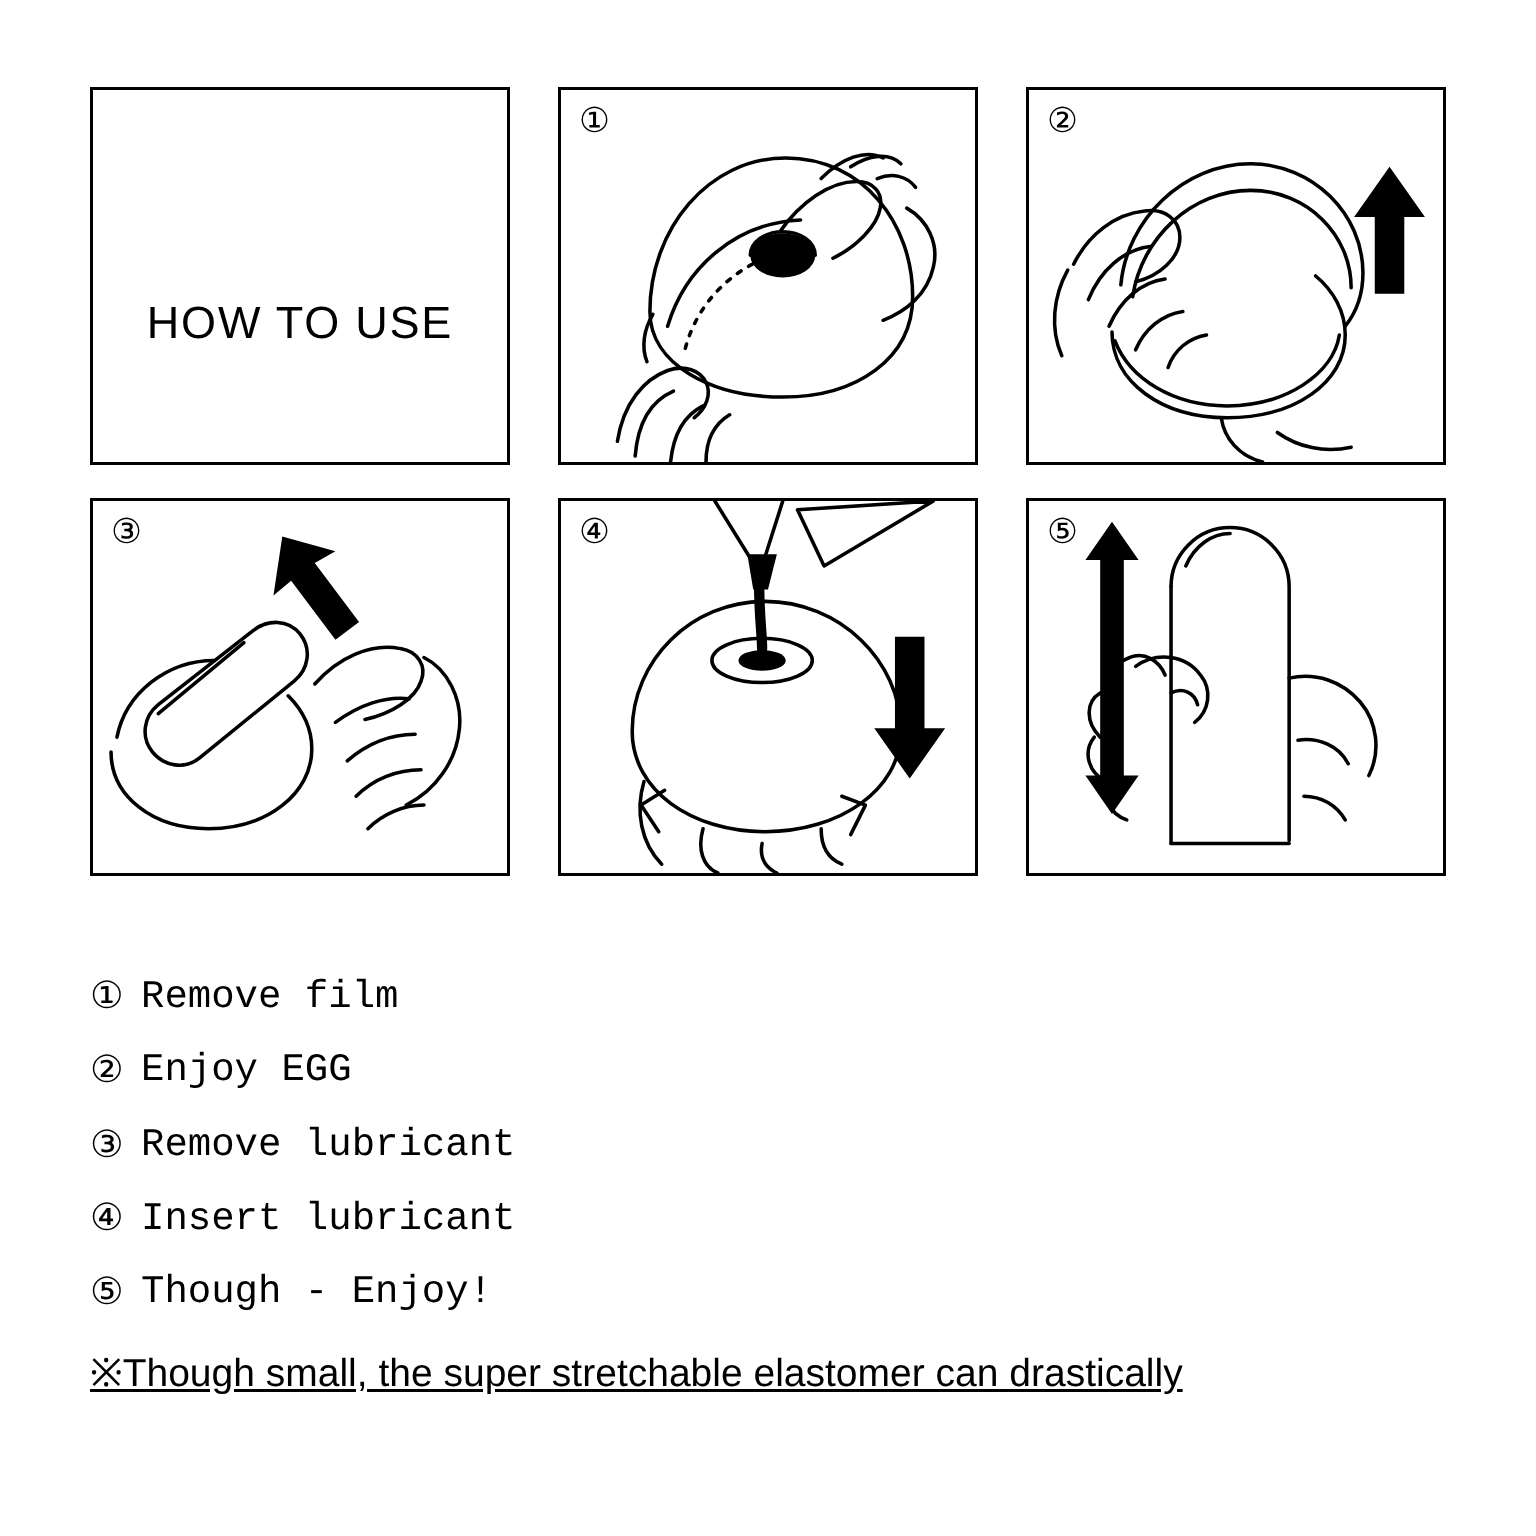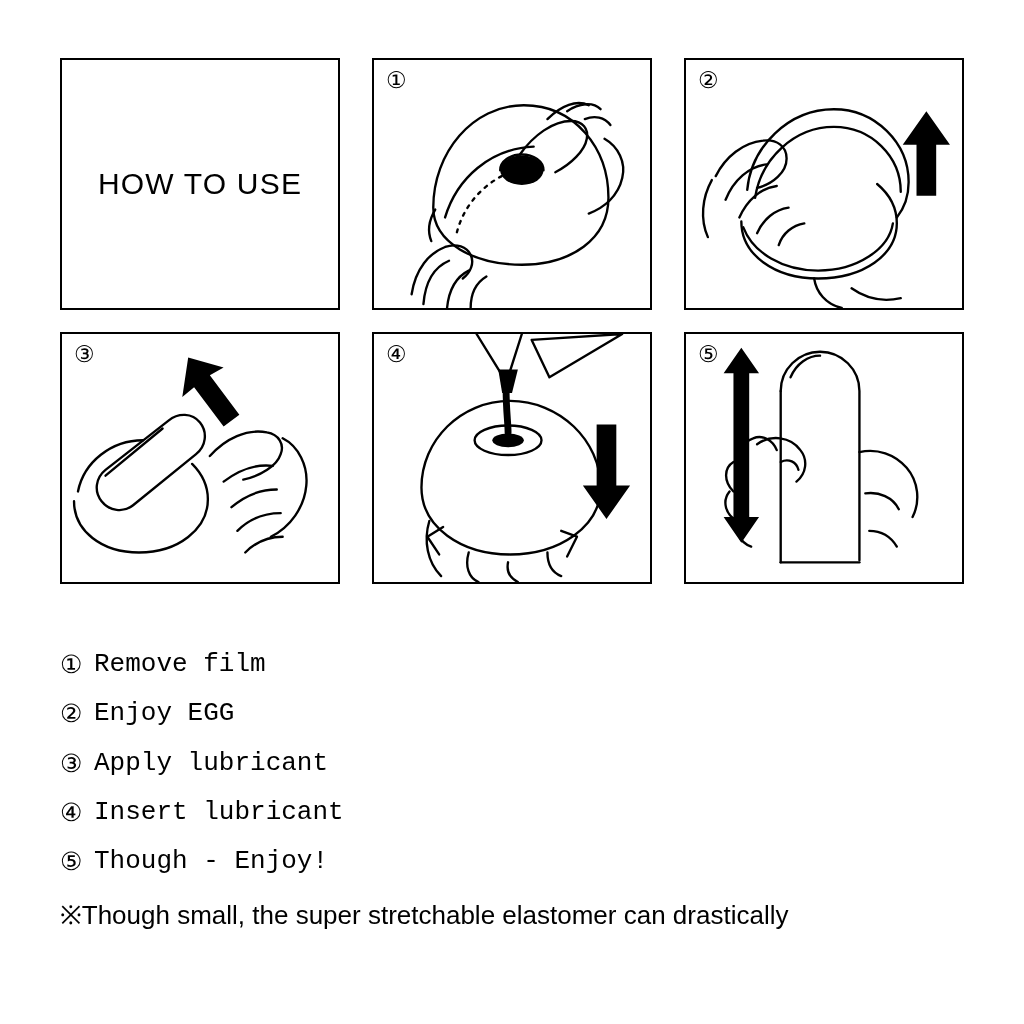--- a/index.html
+++ b/index.html
@@ -49,20 +49,21 @@
     line-height: 1;
     z-index: 5;
   }
   .panel-title {
     display: flex;
     align-items: center;
     justify-content: center;
     font-size: 30px;
     letter-spacing: 1.2px;
     height: 100%;
+    margin-top: 32px;
   }
   .panel svg {
     position: absolute;
     left: 0;
     top: 0;
     width: 100%;
     height: 100%;
   }
 
   
@@ -86,20 +87,21 @@
   }
   .legend-text { flex: 1; font-family: Liberation Mono, monospace; }
 
   .note {
     position: absolute;
     left: 60px;
     top: 898px;
     width: 940px;
     font-size: 26px;
     line-height: 1.38;
+    text-decoration: underline;
   }
   .note-line2 { padding-left: 26px; }
 </style>
 </head>
 <body>
 
 <div class="sheet">
 
   <div class="panels">
 
@@ -263,21 +265,21 @@
     <div class="legend-item">
       <span class="legend-mark">①</span>
       <span class="legend-text">Remove film</span>
     </div>
     <div class="legend-item">
       <span class="legend-mark">②</span>
       <span class="legend-text">Enjoy EGG</span>
     </div>
     <div class="legend-item">
       <span class="legend-mark">③</span>
-      <span class="legend-text">Apply lubricant</span>
+      <span class="legend-text">Remove lubricant</span>
     </div>
     <div class="legend-item">
       <span class="legend-mark">④</span>
       <span class="legend-text">Insert lubricant</span>
     </div>
     <div class="legend-item">
       <span class="legend-mark">⑤</span>
       <span class="legend-text">Though - Enjoy!</span>
     </div>
   </div>

